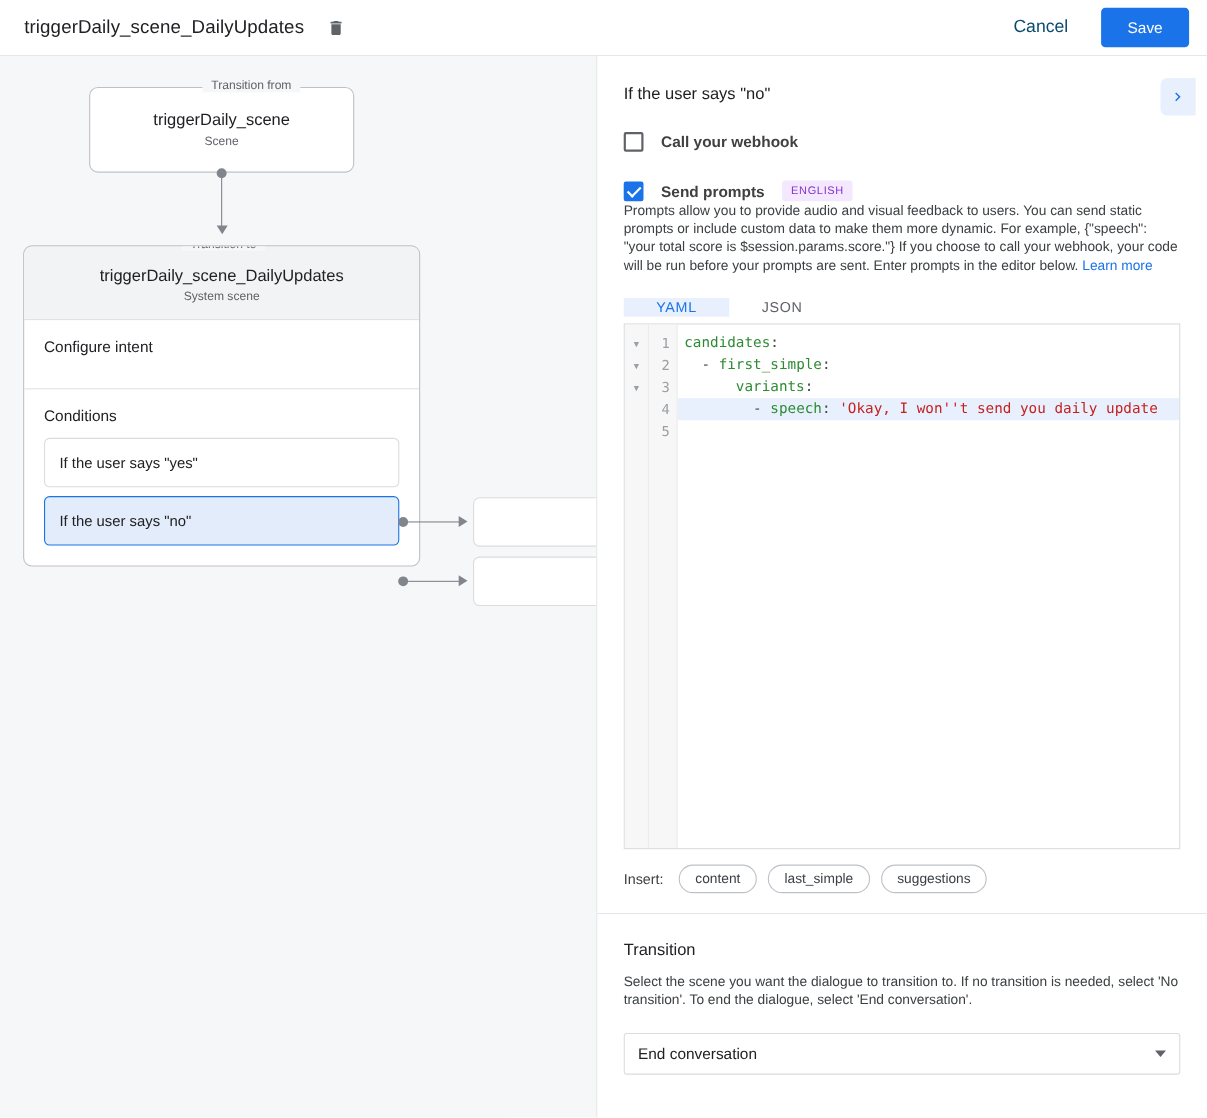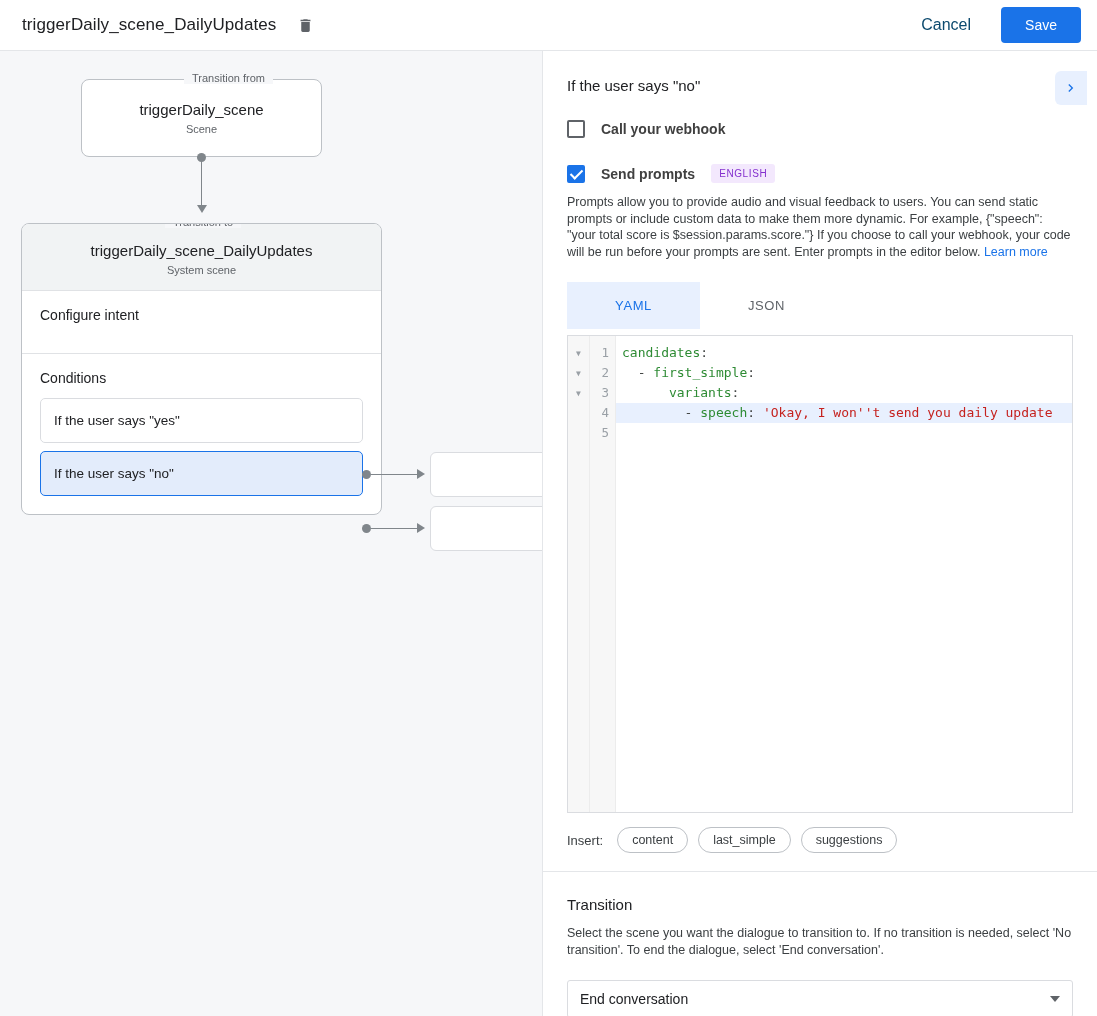--- a/index.html
+++ b/index.html
@@ -271,36 +271,35 @@
     margin-left: 16px;
     background: #f3e8fd;
     color: #8430ce;
     font-size: 10px;
     letter-spacing: .6px;
     padding: 4px 8px;
     border-radius: 3px;
   }
 
   .desc-text {
-    margin-top: 11px;
     font-size: 12.5px;
     line-height: 16.5px;
     color: #3c4043;
   }
   .link { color: #1a73e8; text-decoration: none; cursor: pointer; }
 
   
   .tabs {
     margin-top: 22px;
     display: flex;
   }
   .tab {
-    width: 133px;
+    width: 96px;
     text-align: center;
-    padding: 16px 0;
+    padding: 1px 0;
     font-size: 13px;
     color: #5f6368;
     cursor: pointer;
     letter-spacing: .6px;
   }
   .tab.active {
     background: #e8f0fe;
     color: #1a73e8;
   }
 

